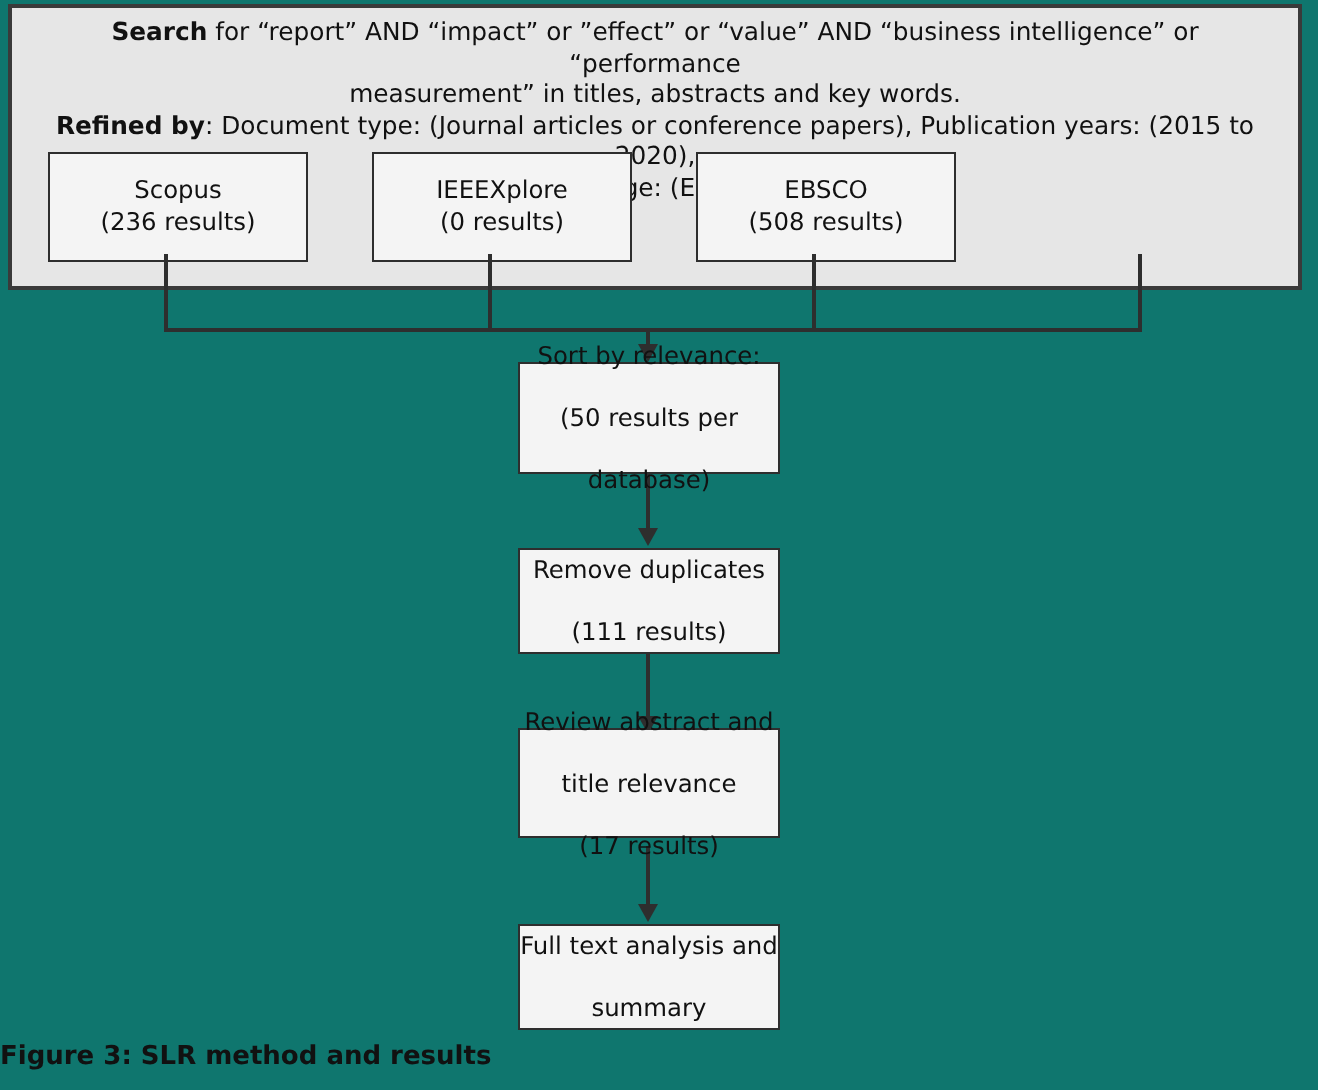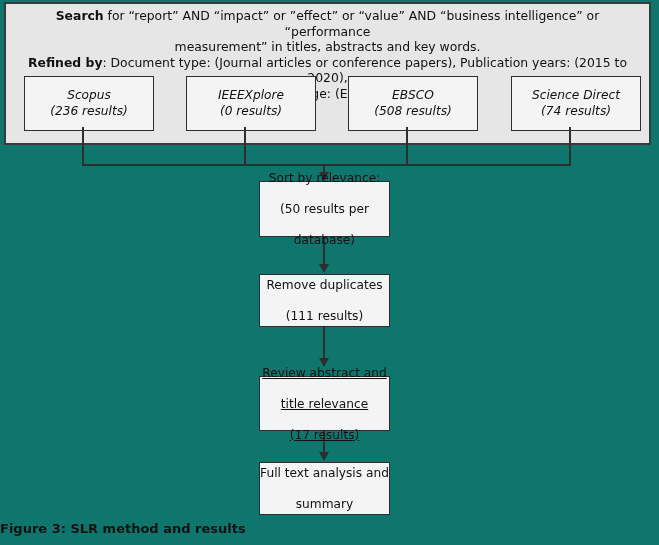--- a/index.html
+++ b/index.html
@@ -57,21 +57,20 @@
     border: 1.6px solid #2e2e2e;
     box-sizing: border-box;
     display: flex;
     flex-direction: column;
     align-items: center;
     justify-content: center;
     font-size: 12.2px;
     line-height: 15.5px;
     color: #111111;
     text-align: center;
-    font-style: italic;
   }
   #db-scopus       { left: 18px;  top: 72px; width: 130px; height: 55px; }
   #db-ieeexplore   { left: 180px; top: 72px; width: 130px; height: 55px; }
   #db-ebsco       { left: 342px; top: 72px; width: 130px; height: 55px; }
   #db-sciencedirect{ left: 505px; top: 72px; width: 130px; height: 55px; }
 
   
   .conn-v {
     position: absolute;
     width: 2px;
@@ -121,21 +120,21 @@
     align-items: center;
     justify-content: center;
     font-size: 12.2px;
     line-height: 16px;
     color: #111111;
     text-align: center;
     gap: 15px;
   }
   #step-sort     { left: 259px; top: 181px; width: 131px; height: 56px; }
   #step-dedupe   { left: 259px; top: 274px; width: 131px; height: 53px; }
-  #step-review   { left: 259px; top: 376px; width: 131px; height: 55px; text-decoration: underline; }
+  #step-review   { left: 259px; top: 364px; width: 131px; height: 55px; }
   #step-fulltext { left: 259px; top: 462px; width: 131px; height: 53px; }
 
   
   #figure-caption {
     position: absolute;
     left: 0;
     top: 521px;
     width: 659px;
     text-align: left;
     font-size: 13px;
@@ -165,24 +164,20 @@
     <div class="db-box" id="db-ieeexplore">
       <span>IEEEXplore</span>
       <span>(0 results)</span>
     </div>
 
     <div class="db-box" id="db-ebsco">
       <span>EBSCO</span>
       <span>(508 results)</span>
     </div>
 
-    <div class="db-box" id="db-sciencedirect">
-      <span>Science Direct</span>
-      <span>(74 results)</span>
-    </div>
   </div>
 
   <div class="conn-v" id="bus-stem-scopus"></div>
   <div class="conn-v" id="bus-stem-ieeexplore"></div>
   <div class="conn-v" id="bus-stem-ebsco"></div>
   <div class="conn-v" id="bus-stem-sciencedirect"></div>
   <div class="conn-h" id="merge-bus"></div>
 
   <div class="arrow" id="arrow-bus-to-sort"></div>
   <div class="arrow" id="arrow-sort-to-dedupe"></div>

